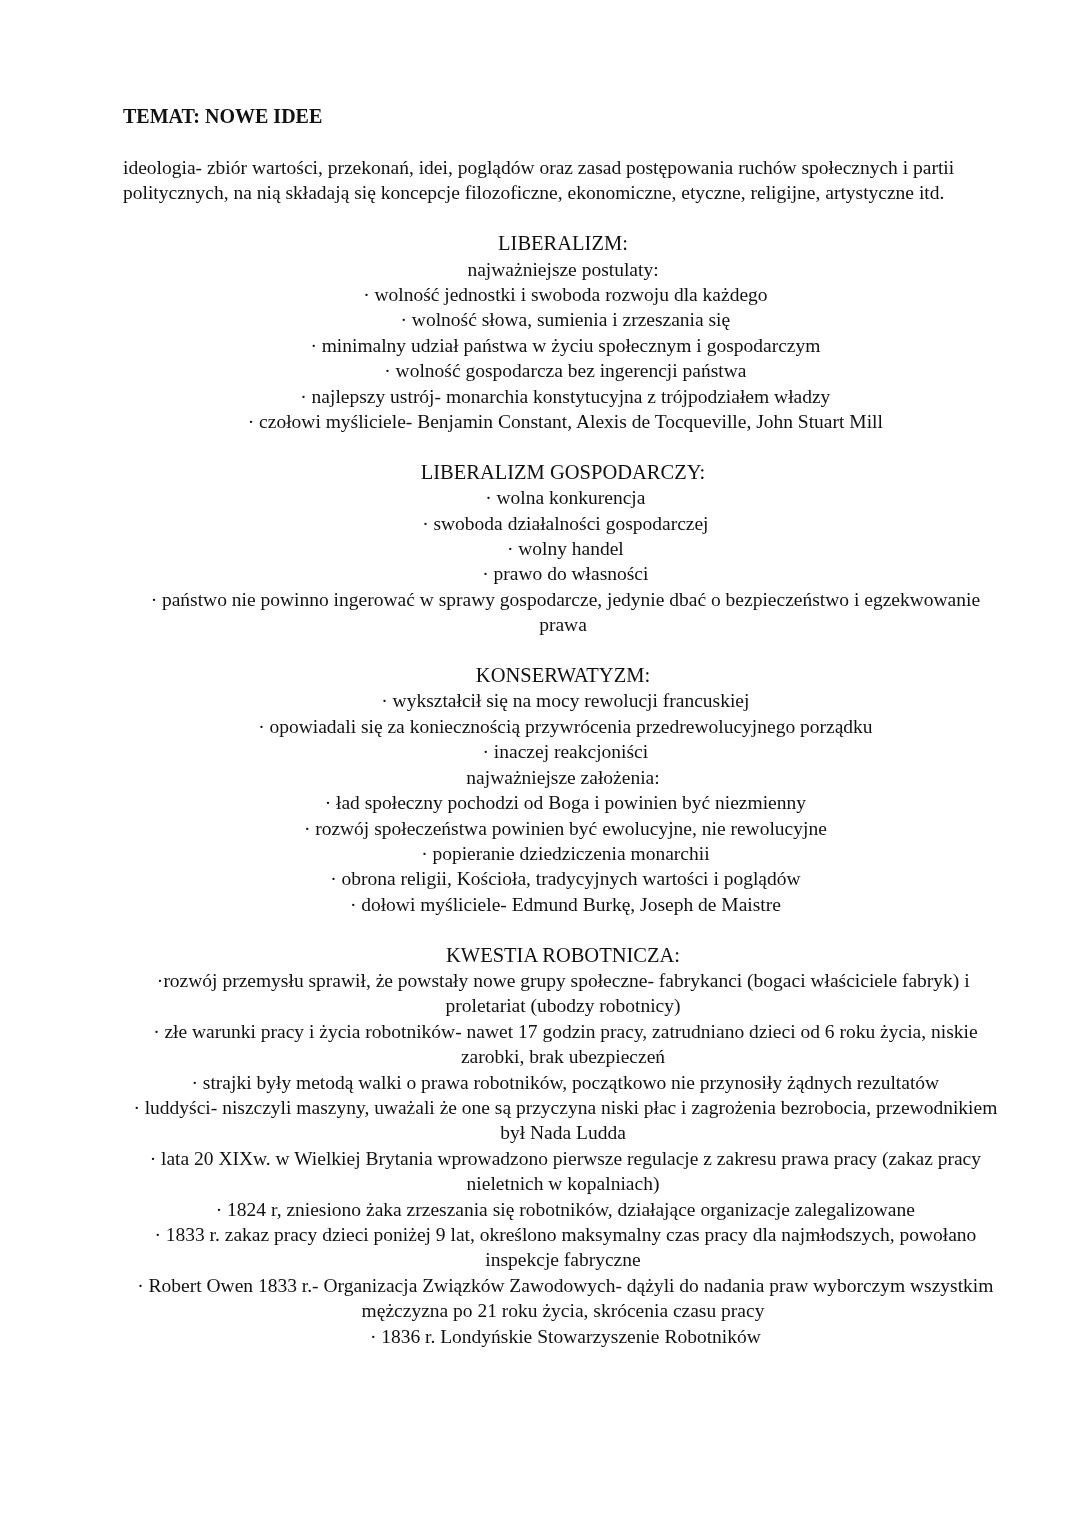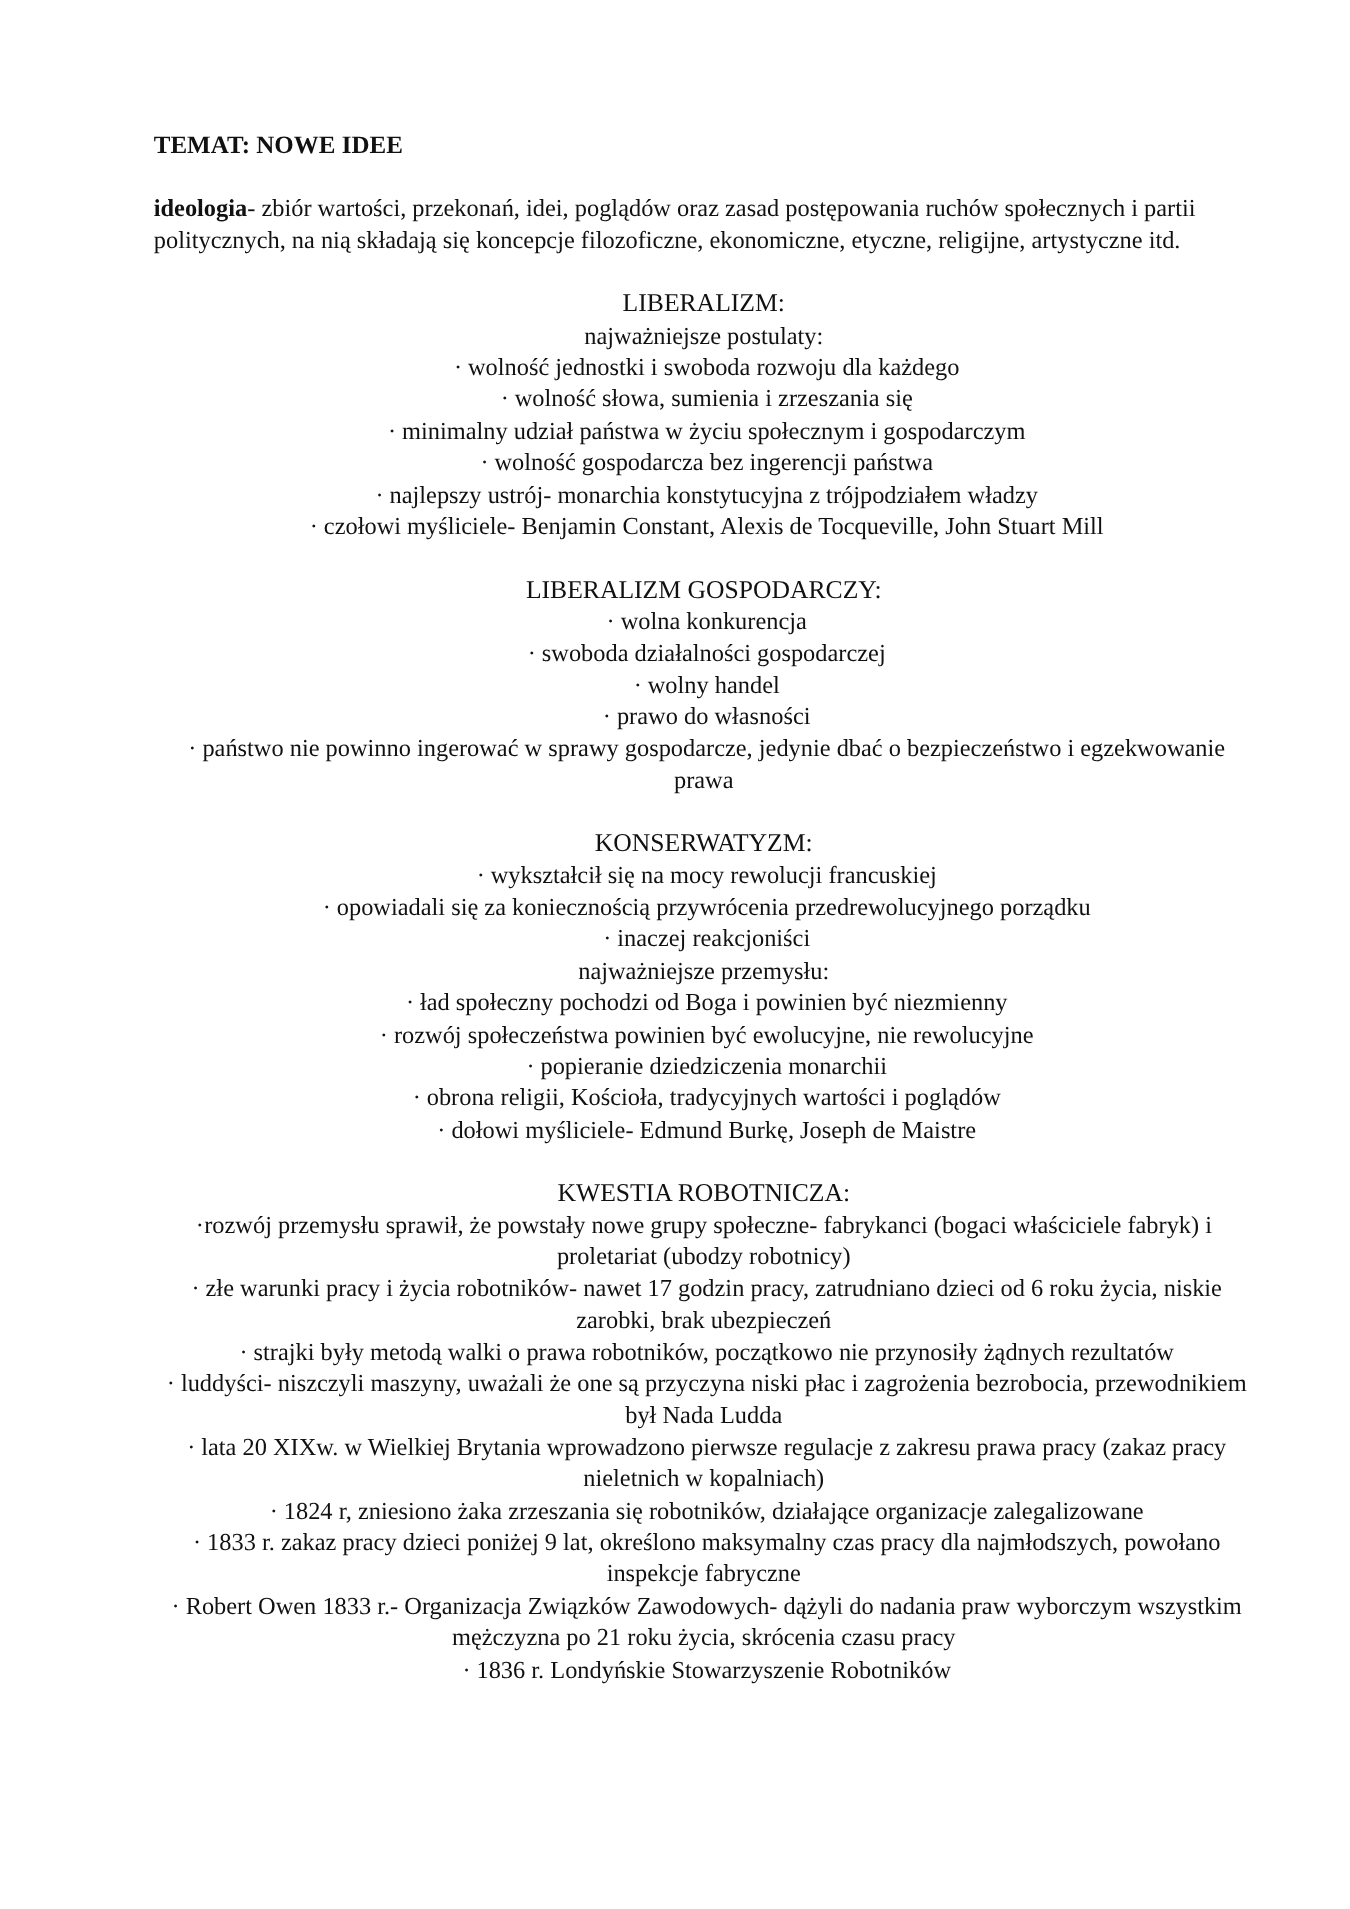--- a/index.html
+++ b/index.html
@@ -20,21 +20,21 @@
       line-height: 25.4px;
       margin-left: 20px;
     }
     .title {
       font-weight: bold;
       font-size: 20px;
       margin: 0 0 25px 0;
       line-height: 28px;
     }
     .definition { margin: 0 0 25.4px 0; }
-    .definition .term { font-weight: bold; }
+    .definition .term { font-weight: normal; }
     .section { margin: 0 0 25.4px 0; text-align: center; }
     .section-heading { font-size: 20.5px; }
     .line { display: block; }
     .bullet::before { content: "·"; display: inline-block; width: 16px; }
     .bullet.tight::before { width: 7px; }
   </style>
 </head>
 <body>
 
 <div class="page">
@@ -62,21 +62,21 @@
     <span class="line bullet">wolny handel</span>
     <span class="line bullet">prawo do własności</span>
     <span class="line bullet">państwo nie powinno ingerować w sprawy gospodarcze, jedynie dbać o bezpieczeństwo i egzekwowanie prawa</span>
   </div>
 
   <div class="section">
     <div class="section-heading">KONSERWATYZM:</div>
     <span class="line bullet">wykształcił się na mocy rewolucji francuskiej</span>
     <span class="line bullet">opowiadali się za koniecznością przywrócenia przedrewolucyjnego porządku</span>
     <span class="line bullet">inaczej reakcjoniści</span>
-    <span class="line">najważniejsze przemysłu:</span>
+    <span class="line">najważniejsze założenia:</span>
     <span class="line bullet">ład społeczny pochodzi od Boga i powinien być niezmienny</span>
     <span class="line bullet">rozwój społeczeństwa powinien być ewolucyjne, nie rewolucyjne</span>
     <span class="line bullet">popieranie dziedziczenia monarchii</span>
     <span class="line bullet">obrona religii, Kościoła, tradycyjnych wartości i poglądów</span>
     <span class="line bullet">dołowi myśliciele- Edmund Burkę, Joseph de Maistre</span>
   </div>
 
   <div class="section">
     <div class="section-heading">KWESTIA ROBOTNICZA:</div>
     <span class="line bullet tight">rozwój przemysłu sprawił, że powstały nowe grupy społeczne- fabrykanci (bogaci właściciele fabryk) i proletariat (ubodzy robotnicy)</span>

